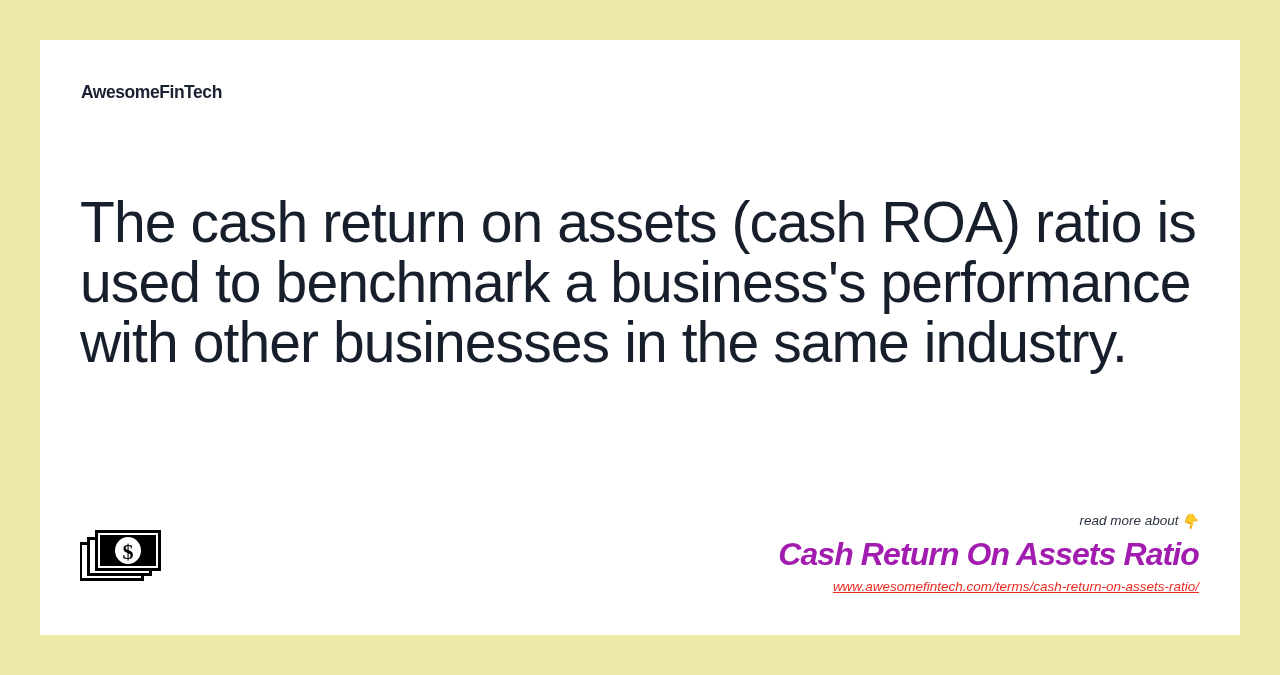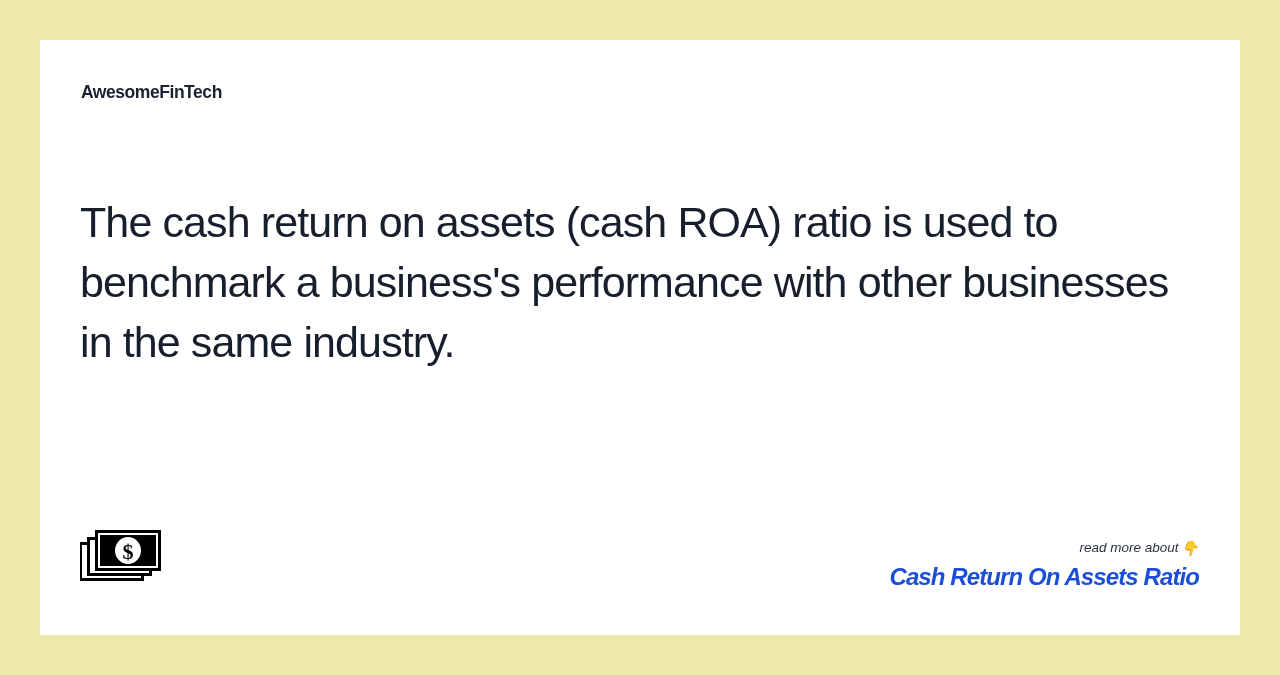--- a/index.html
+++ b/index.html
@@ -40,21 +40,21 @@
     color: #1a2131;
     line-height: 1;
     white-space: nowrap;
   }
 
   .headline {
     position: absolute;
     left: 40px;
     top: 152px;
     width: 1125px;
-    font-size: 43px;
+    font-size: 57px;
     font-weight: 400;
     line-height: 60px;
     letter-spacing: -0.9px;
     color: #171e2c;
   }
 
   .footer {
     position: absolute;
     left: 0;
     right: 0;
@@ -87,24 +87,24 @@
     white-space: nowrap;
   }
 
   .read-more .emoji {
     font-size: 14px;
     vertical-align: -1px;
     margin-left: 3px;
   }
 
   .footer-title {
-    font-size: 24px;
+    font-size: 32px;
     font-weight: bold;
     letter-spacing: -0.9px;
-    color: #1d4ed8;
+    color: #a21caf;
     line-height: 1.08;
     margin: 8px 0 5px 0;
     white-space: nowrap;
   }
 
   .footer-url {
     font-size: 13.5px;
     color: #ec2a20;
     text-decoration: underline;
     text-decoration-color: #ec2a20;
@@ -141,17 +141,18 @@
 
           <text x="48" y="29.5" font-family="'Liberation Serif', serif" font-size="22" font-weight="bold" fill="#000000" text-anchor="middle">$</text>
         </svg>
       </div>
 
       <div class="footer-right">
         <div class="read-more">
           <span>read more about</span><span class="emoji">👇</span>
         </div>
         <div class="footer-title">Cash Return On Assets Ratio</div>
+        <a class="footer-url" href="#">www.awesomefintech.com/terms/cash-return-on-assets-ratio/</a>
       </div>
 
     </div>
   </div>
 </div>
 
 </body></html>

